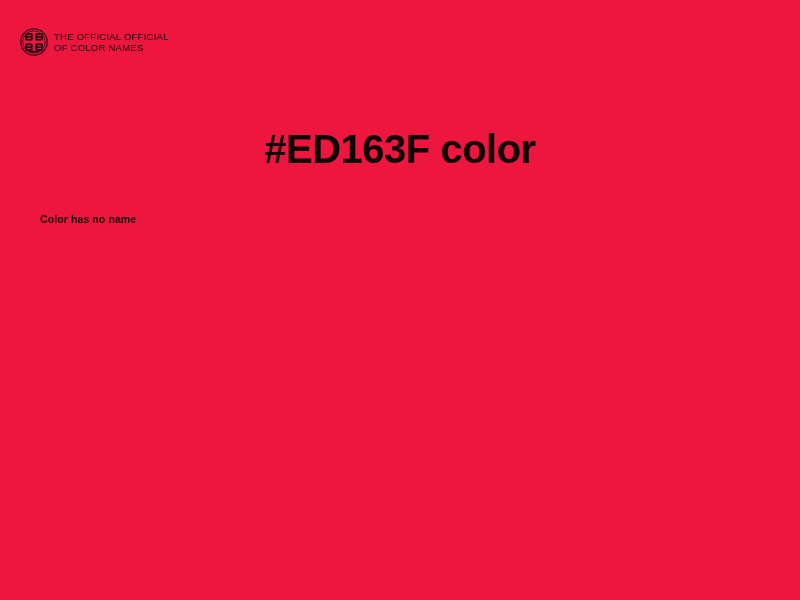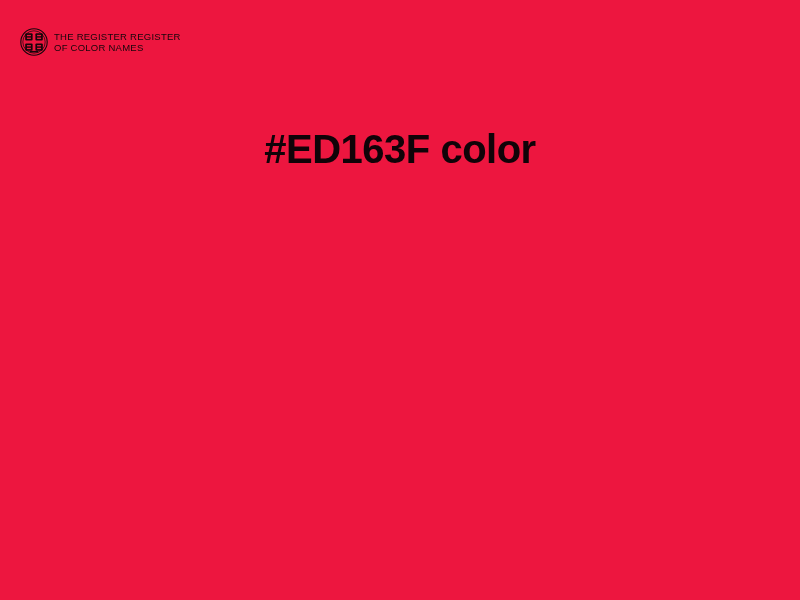--- a/index.html
+++ b/index.html
@@ -104,22 +104,23 @@
       <rect x="17.1" y="6.9" width="4.0" height="1.3" fill="#ED163F"></rect>
       <rect x="17.1" y="9.6" width="4.0" height="1.3" fill="#ED163F"></rect>
       <rect x="6.9" y="17.1" width="4.0" height="1.3" fill="#ED163F"></rect>
       <rect x="6.9" y="19.8" width="4.0" height="1.3" fill="#ED163F"></rect>
       <rect x="17.1" y="17.1" width="4.0" height="1.3" fill="#ED163F"></rect>
       <rect x="17.1" y="19.8" width="4.0" height="1.3" fill="#ED163F"></rect>
       <rect x="9.6" y="22.9" width="8.8" height="1.5" fill="#14060a"></rect>
     </svg>
 
     <div class="brand-text">
-      <span class="brand-line">THE REGISTER REGISTER</span>
+      <span class="brand-line">THE OFFICIAL OFFICIAL</span>
       <span class="brand-line">OF COLOR NAMES</span>
     </div>
   </div>
 
   <div class="content">
     <h1 class="color-title">#ED163F color</h1>
+    <p class="color-subtitle">Color has no name</p>
   </div>
 
 </div>
 
 </body></html>

